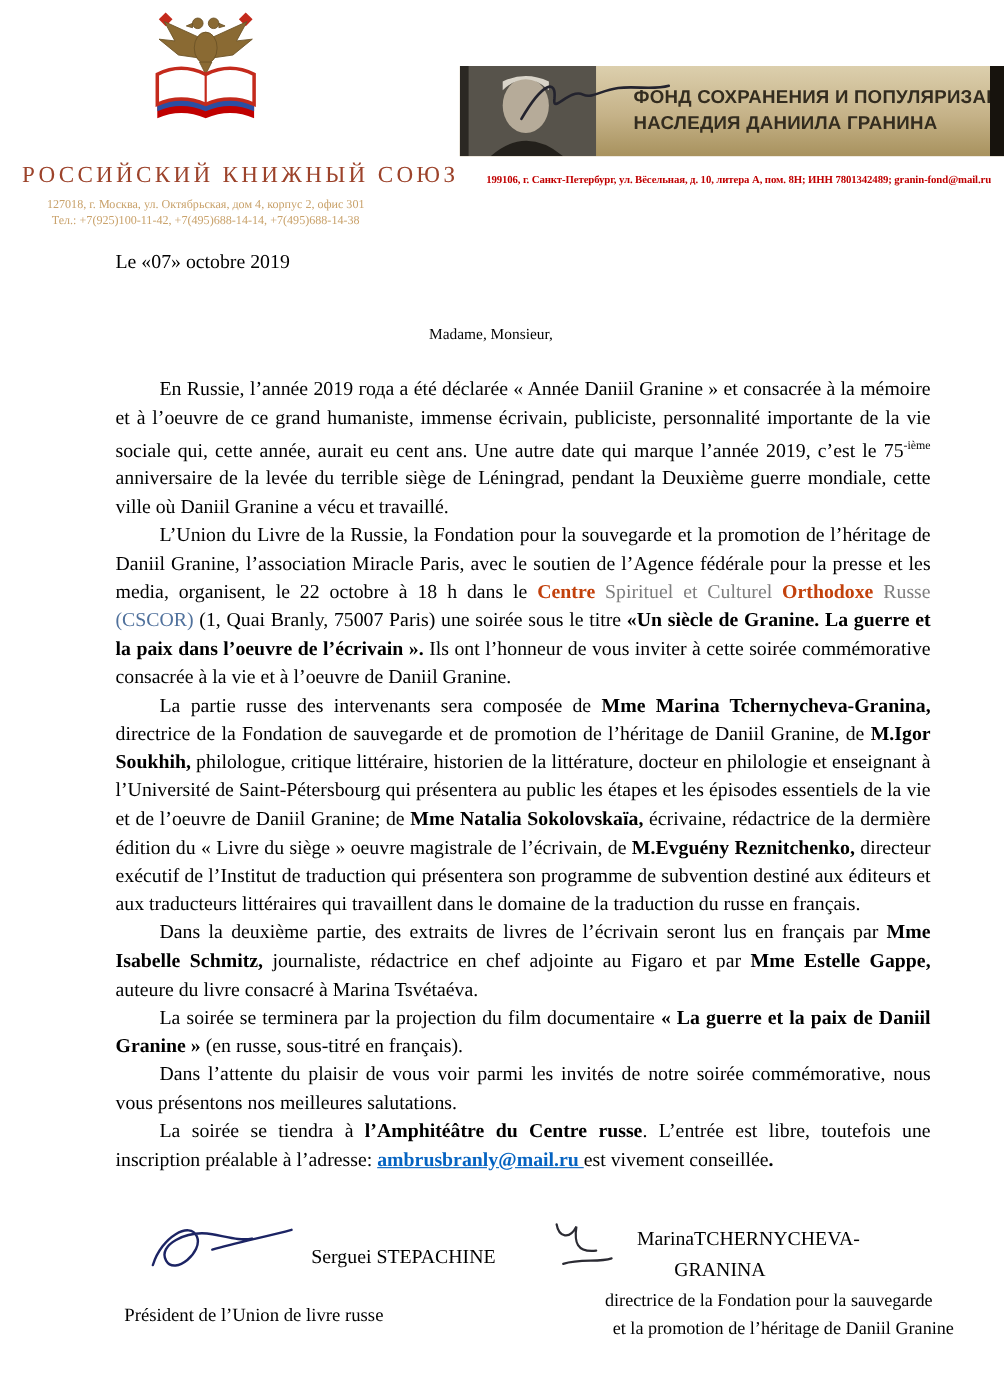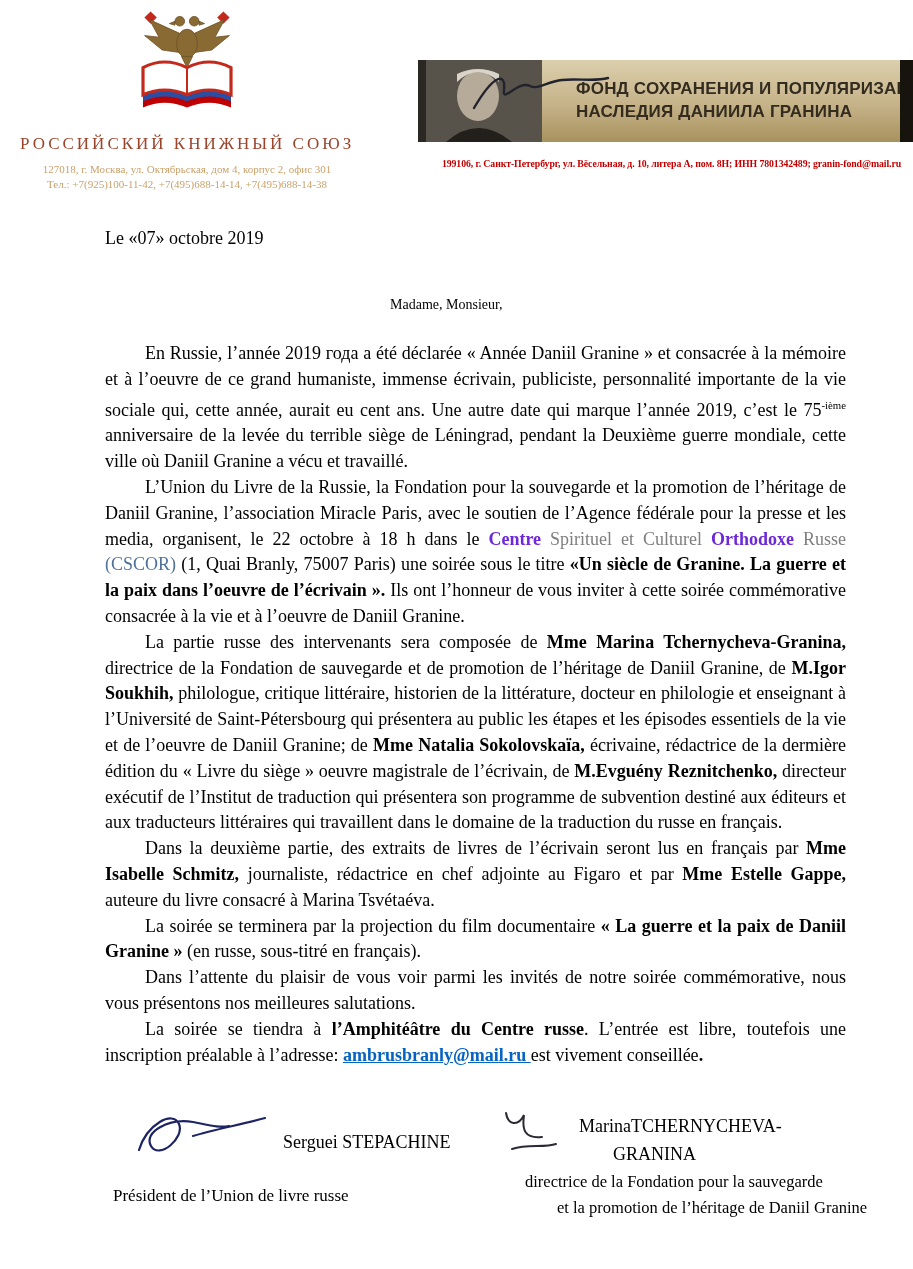--- a/index.html
+++ b/index.html
@@ -3,21 +3,21 @@
 <meta charset="utf-8">
 <style>
   *{margin:0;padding:0;box-sizing:border-box}
   html,body{background:#ffffff}
   .page{position:relative;width:913px;height:1269px;background:#fff;overflow:hidden;
         font-family:"Liberation Serif","DejaVu Serif",serif;color:#000}
 
   
   .left-block{position:absolute;left:20px;top:6px;width:334px;text-align:center}
   .emblem{display:block;margin:0 auto}
-  .org-title{margin-top:8px;font-size:17px;letter-spacing:3px;color:#9C432B;white-space:nowrap}
+  .org-title{margin-top:20px;font-size:21px;letter-spacing:3px;color:#9C432B;white-space:nowrap}
   .org-addr{margin-top:9px;font-size:11px;line-height:13px;color:#C9A26B}
   .org-addr + .org-addr{margin-top:2px}
 
   
   .banner{position:absolute;left:418px;top:60px;width:495px;height:82px;overflow:hidden;
           background:linear-gradient(180deg,#dccfad 0%,#c5b288 55%,#a8925e 100%)}
   .banner::after{content:"";position:absolute;right:0;top:0;width:13px;height:100%;background:#17130d}
   .photo{position:absolute;left:0;top:0;width:124px;height:82px}
   .banner-sig{position:absolute;left:48px;top:4px}
   .banner-text{position:absolute;left:158px;top:17px;font-family:"Liberation Sans",sans-serif;
@@ -27,32 +27,32 @@
 
   
   .date{position:absolute;left:105px;top:228px;font-size:18px}
   .salutation{position:absolute;left:390px;top:297px;font-size:14px}
   .content{position:absolute;left:105px;top:341px;width:741px}
   .content p{font-size:18px;line-height:25.8px;text-align:justify;text-indent:40px}
   .content sup{font-size:.6em}
   .b{font-weight:700}
   .i{}
   .gy{color:#7E7E7E}
-  .gyb{color:#6d28d9;font-weight:700}
+  .gyb{color:#c2410c;font-weight:700}
   .cs{color:#50719C;font-weight:400}
   .link{color:#0563C1;text-decoration:underline;font-weight:700}
 
   
   .sig-left{position:absolute;left:133px;top:1106px}
   .name-left{position:absolute;left:283px;top:1132px;font-size:18px}
   .title-left{position:absolute;left:113px;top:1186px;font-size:17px}
   .sig-right{position:absolute;left:498px;top:1103px}
   .name-right-row{position:absolute;left:579px;top:1116px;width:250px;display:flex;font-size:18px}
   .name-right2{position:absolute;left:613px;top:1144px;font-size:18px}
-  .title-right1{position:absolute;left:525px;top:1172px;font-size:16.5px}
+  .title-right1{position:absolute;left:550px;top:1172px;font-size:16.5px}
   .title-right2{position:absolute;left:557px;top:1198px;font-size:16.5px}
 </style>
 </head>
 <body>
 
 <div class="page">
 
   <div class="left-block">
     <svg class="emblem" width="104" height="120" viewBox="0 0 130 148" aria-hidden="true">
       <rect x="14" y="8" width="11" height="11" transform="rotate(45 19.5 13.5)" fill="#C42A1C"></rect>

